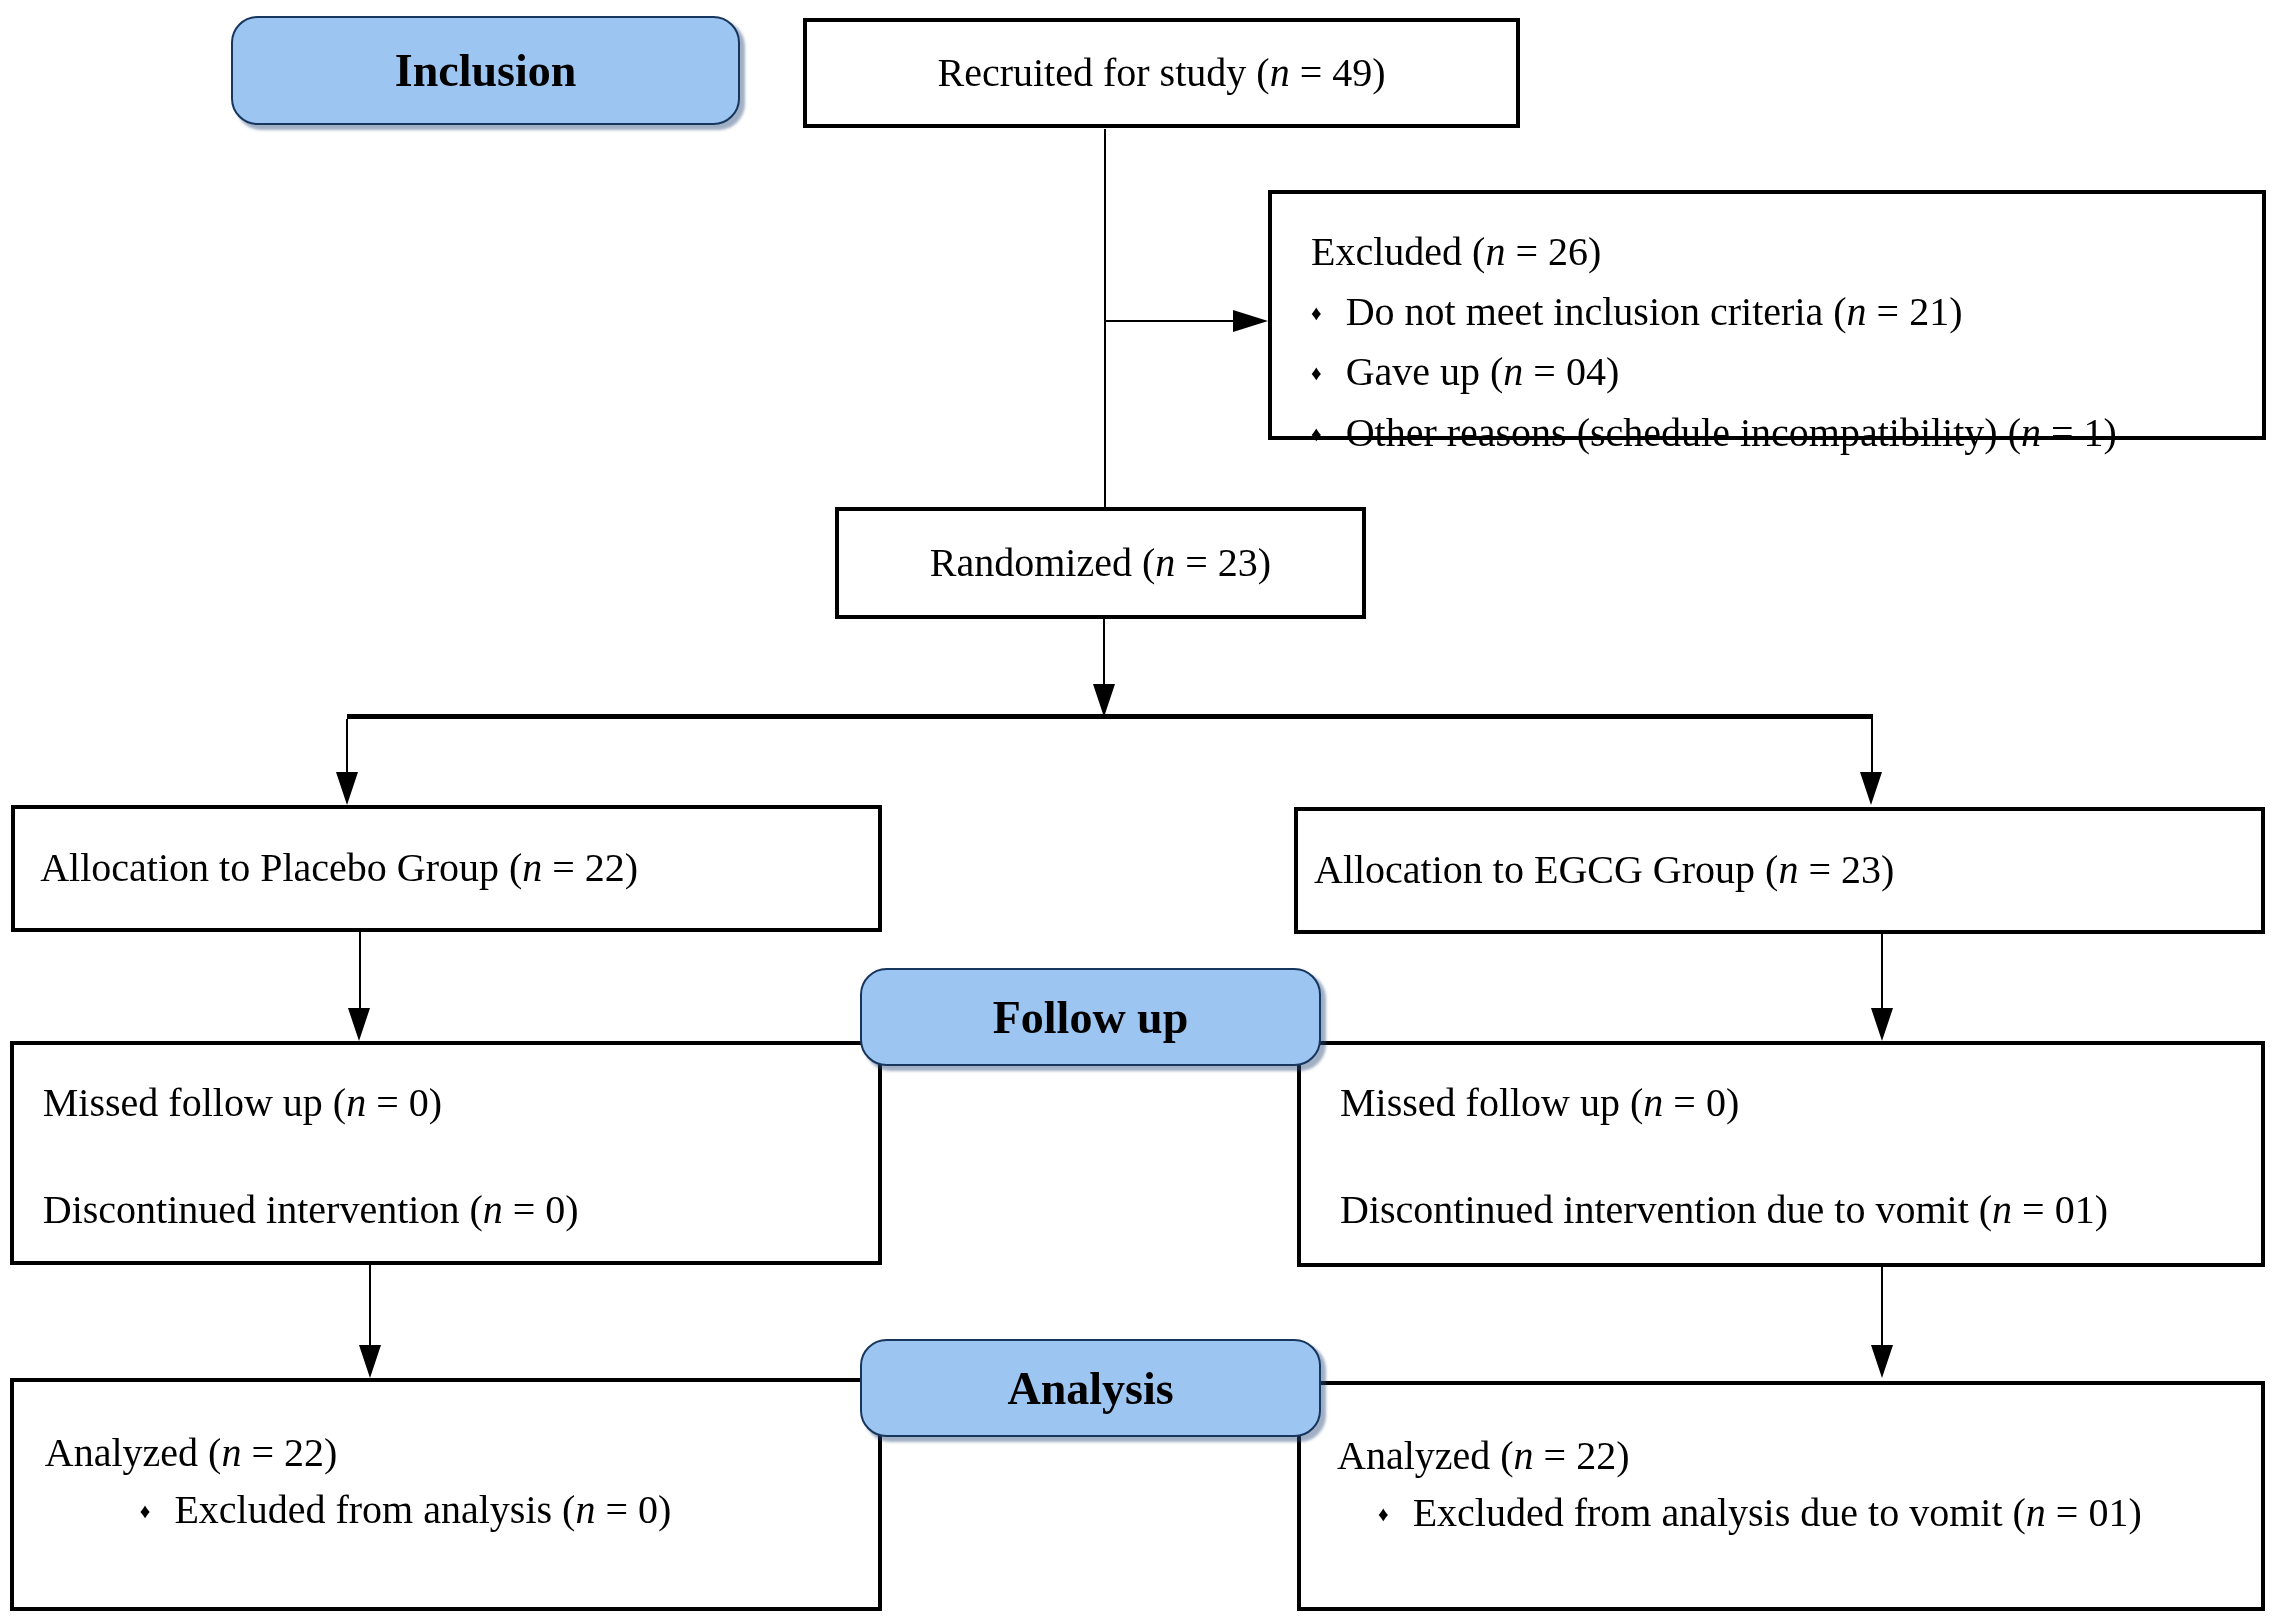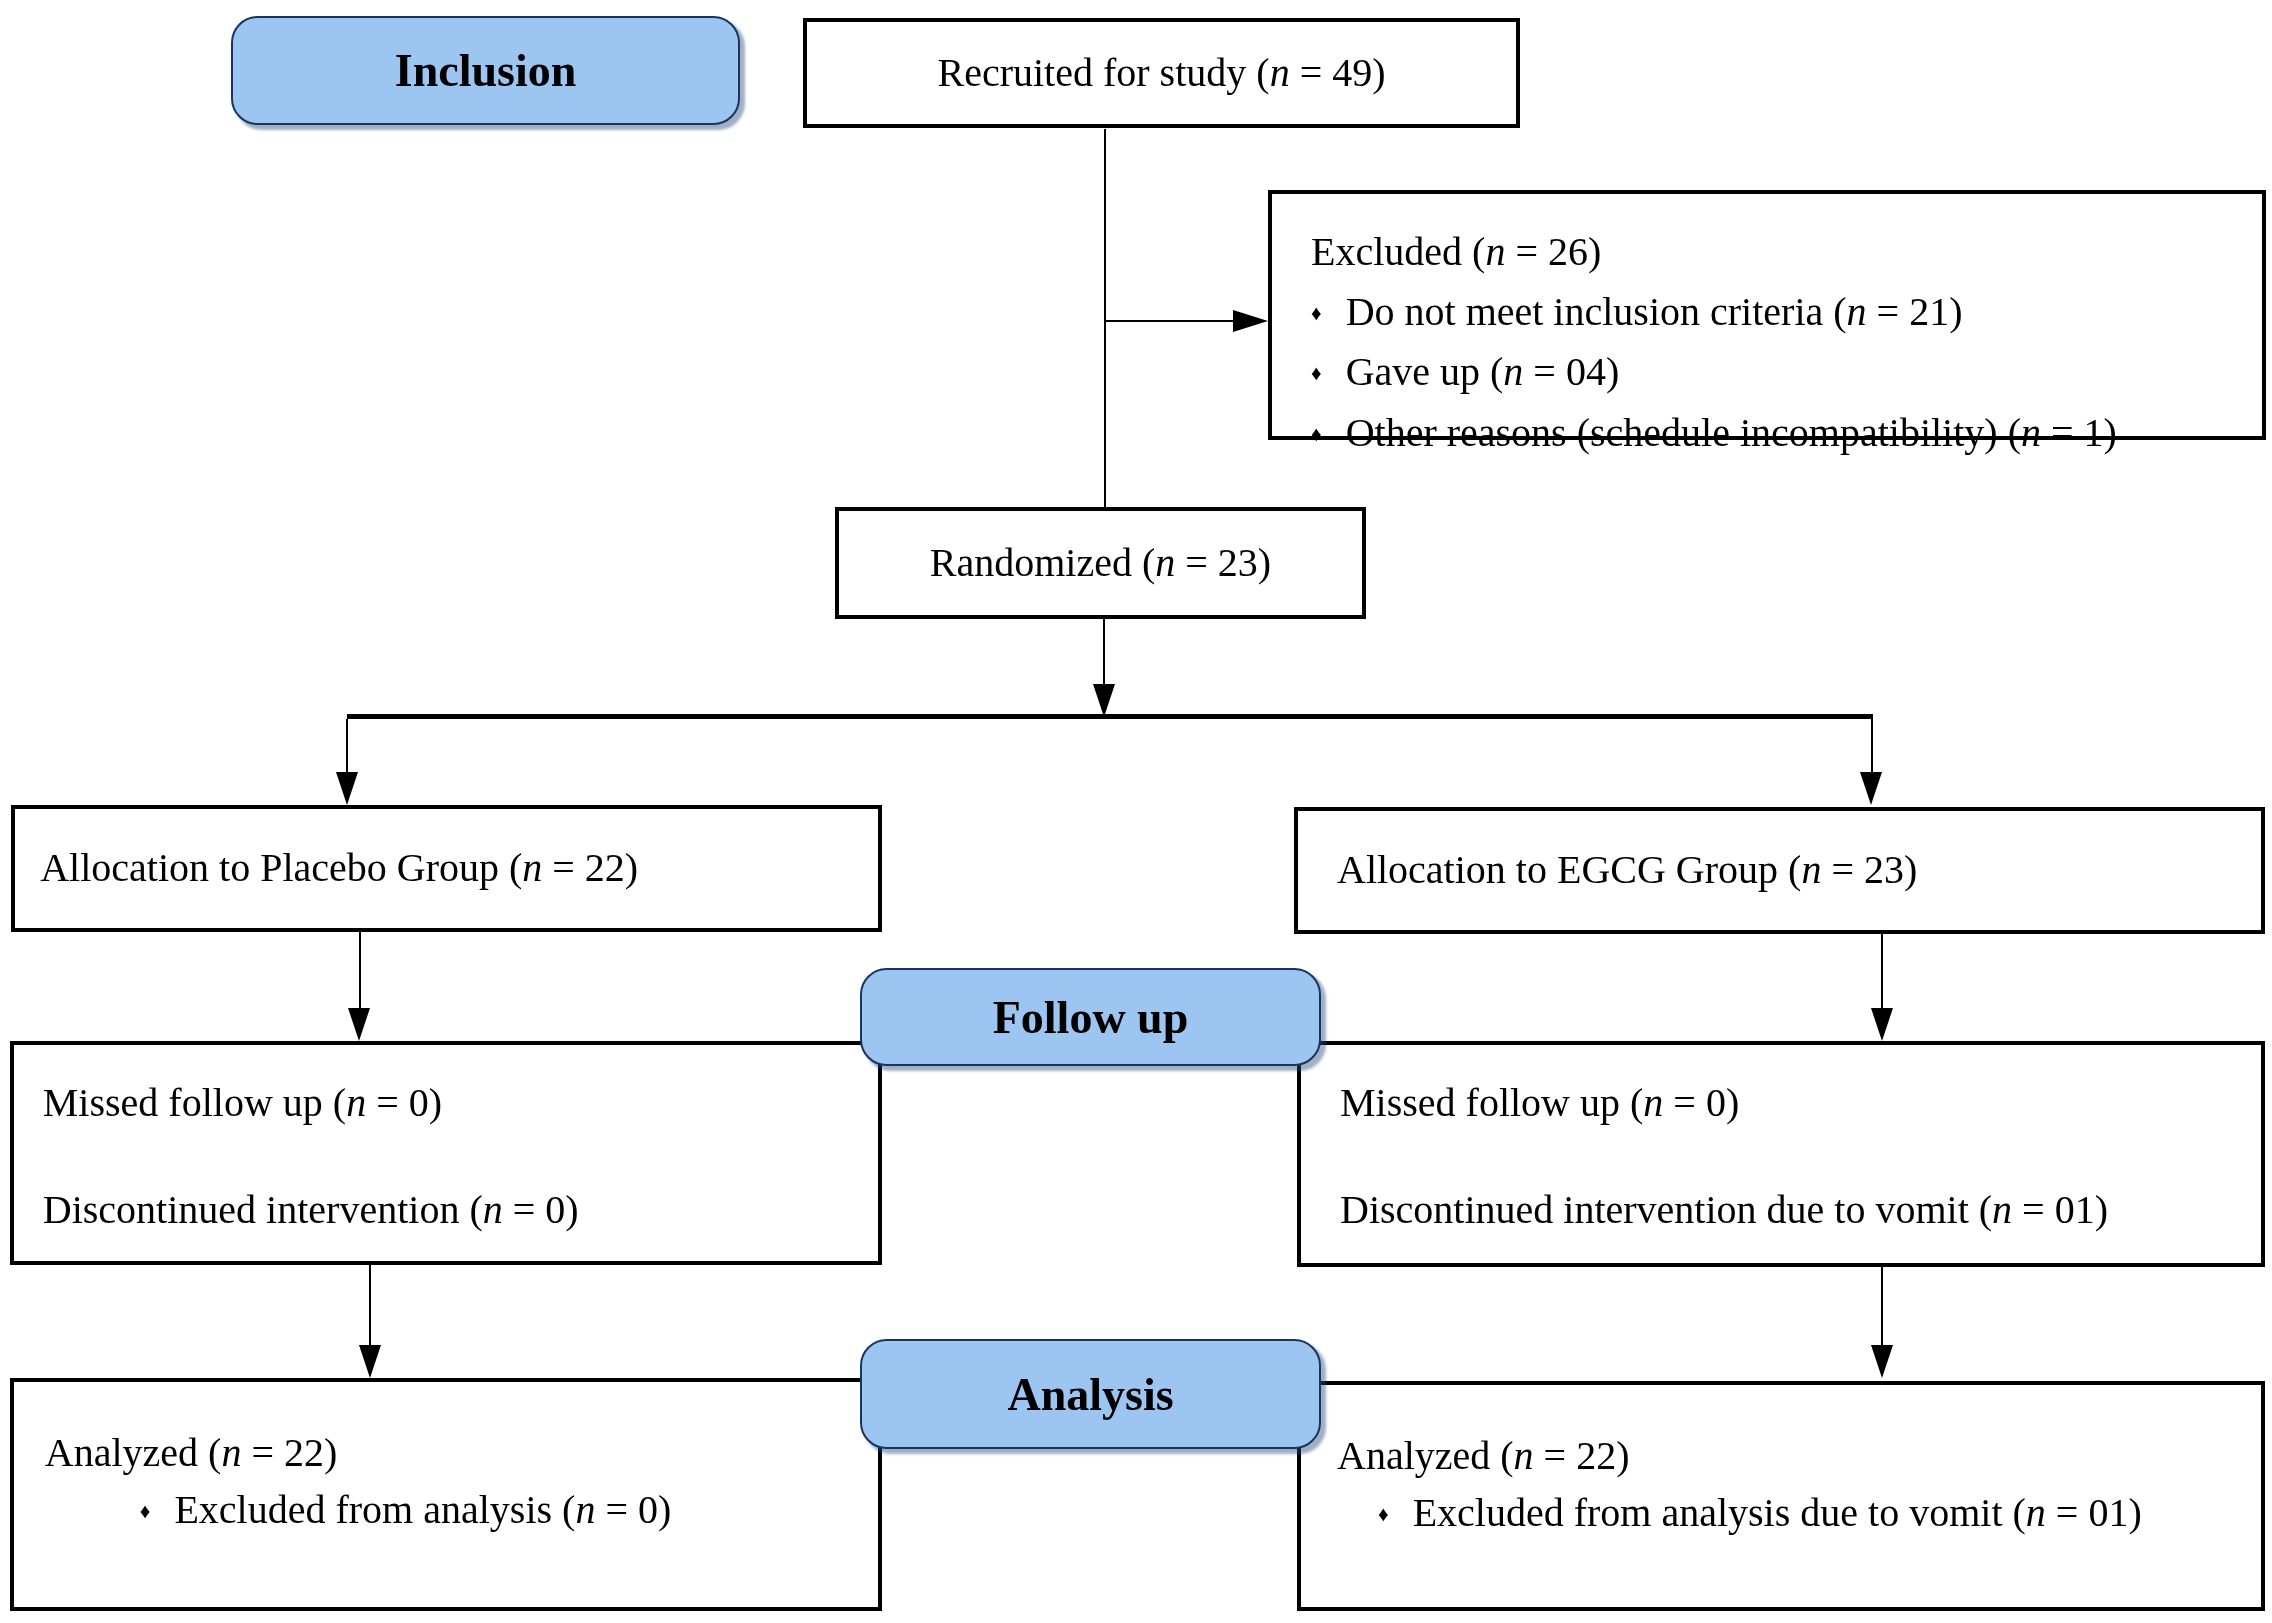--- a/index.html
+++ b/index.html
@@ -48,21 +48,21 @@
     border-bottom:11.2px solid transparent;
     border-left:35px solid #000;
   }
   .nv{font-style:italic;}
   .row{display:flex;align-items:baseline;}
   .diamond{font-size:0.52em;margin-right:24px;transform:translateY(-4.9px);}
   .col{display:flex;flex-direction:column;}
   
   .excluded-box{padding:36px 19.6px 14px 39px;gap:15.4px;}
   .alloc-left-box{display:flex;align-items:center;padding-left:25px;}
-  .alloc-right-box{display:flex;align-items:center;padding-left:39px;}
+  .alloc-right-box{display:flex;align-items:center;padding-left:16px;}
   .follow-box-left{padding:36px 14px 14px 29px;gap:62px;}
   .follow-box-right{padding:36px 14px 14px 39px;gap:62px;}
   .analysis-box-left{padding:49px 14px 14px 31px;gap:12.6px;}
   .analysis-box-right{padding:49px 14px 14px 36px;gap:12.6px;}
   .indent-lg{margin-left:95px;}
   .indent-sm{margin-left:41px;}
 </style>
 </head>
 <body>
 
@@ -96,21 +96,21 @@
   <div class="arrow-down" style="left:1871px;top:1345px;"></div>
 
   <div class="stage" style="left:860px;top:968px;width:461px;height:98px;">
     <span>Follow up</span>
   </div>
 
   <div class="stage" style="left:231px;top:16px;width:509px;height:109px;">
     <span>Inclusion</span>
   </div>
 
-  <div class="stage" style="left:860px;top:1339px;width:461px;height:110px;">
+  <div class="stage" style="left:860px;top:1339px;width:461px;height:98px;">
     <span>Analysis</span>
   </div>
 
   <div class="box center" style="left:803px;top:18px;width:717px;height:110px;">
     <span>Recruited for study (<i class="nv">n</i> = 49)</span>
   </div>
 
   <div class="box col excluded-box" style="left:1268px;top:190px;width:998px;height:250px;">
     <div>Excluded (<i class="nv">n</i> = 26)</div>
     <div class="row">

